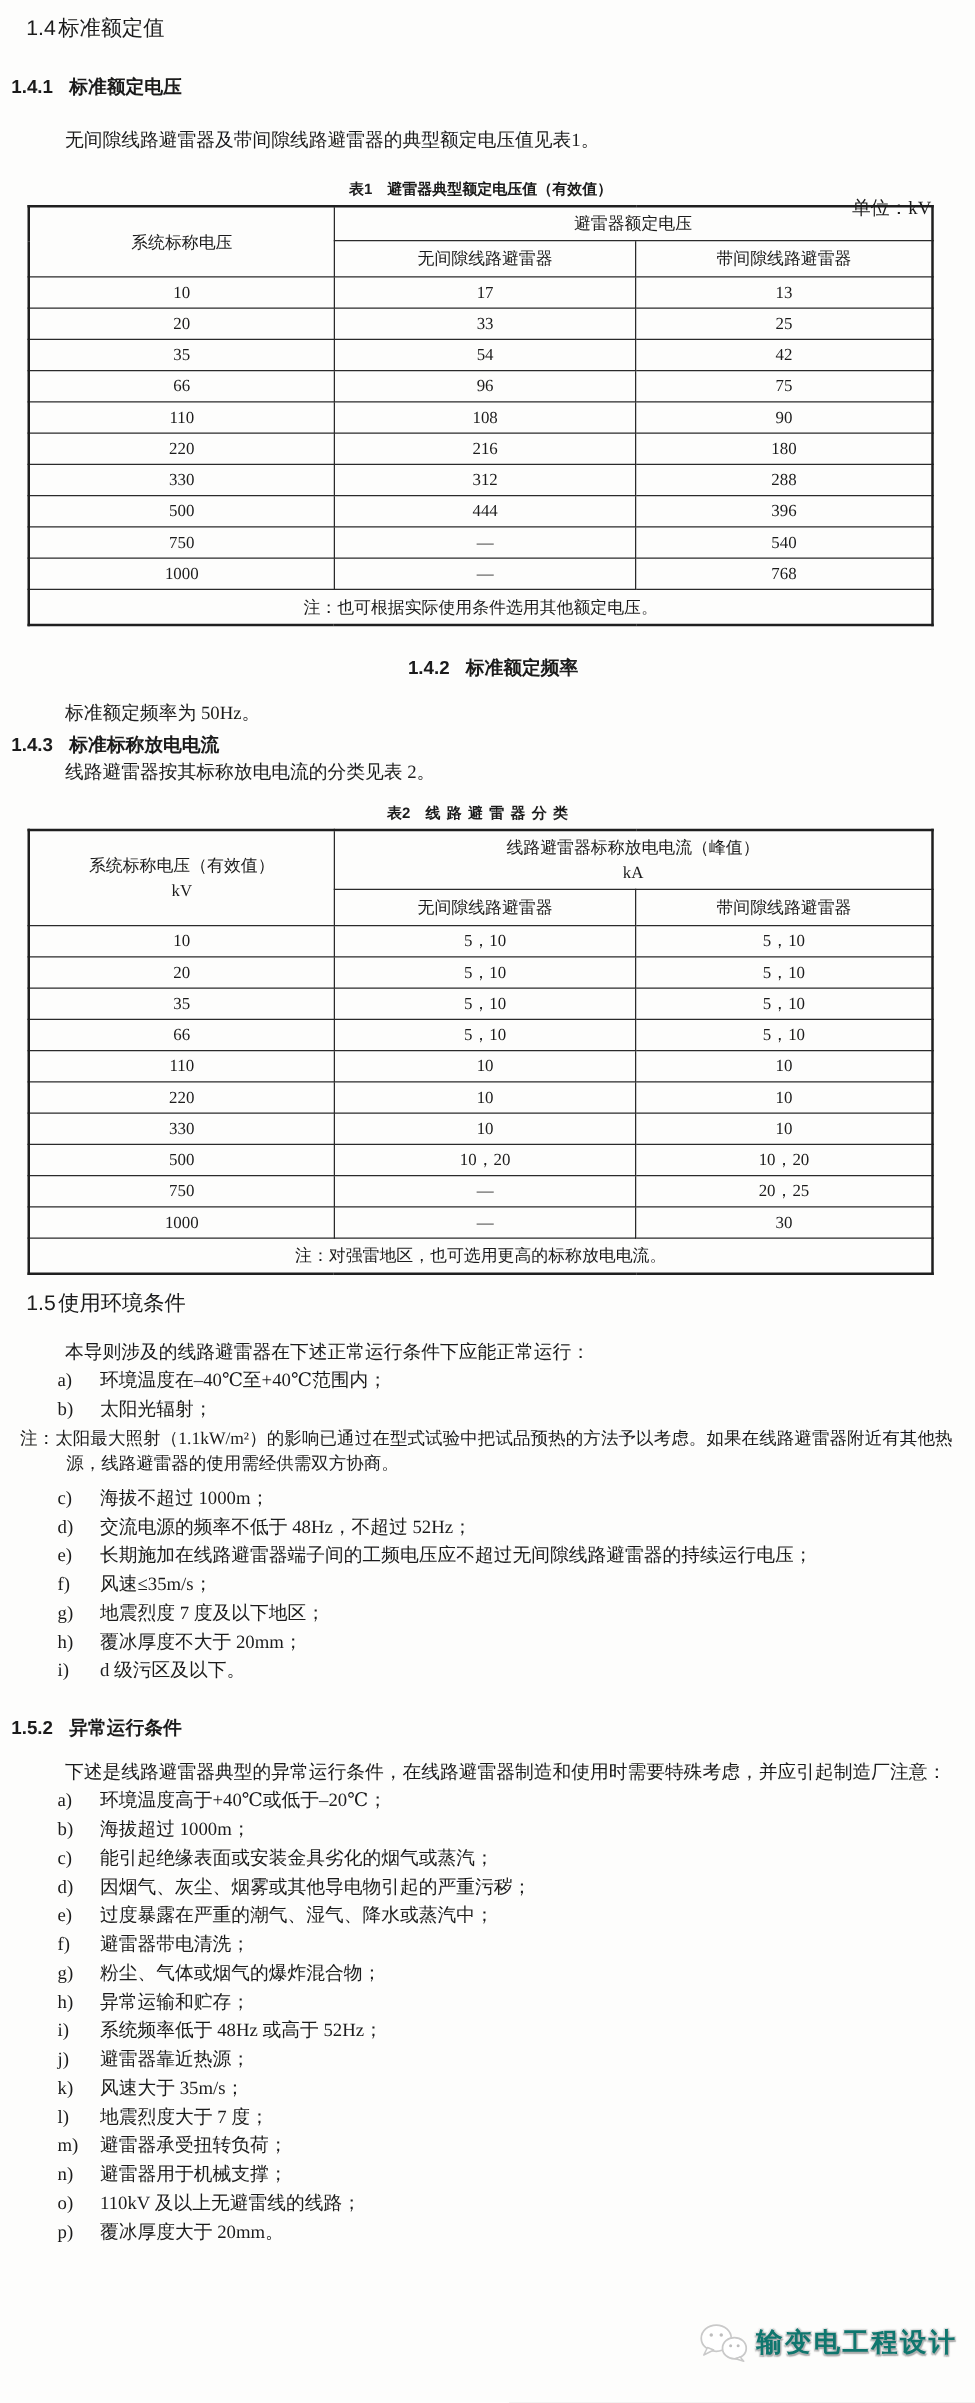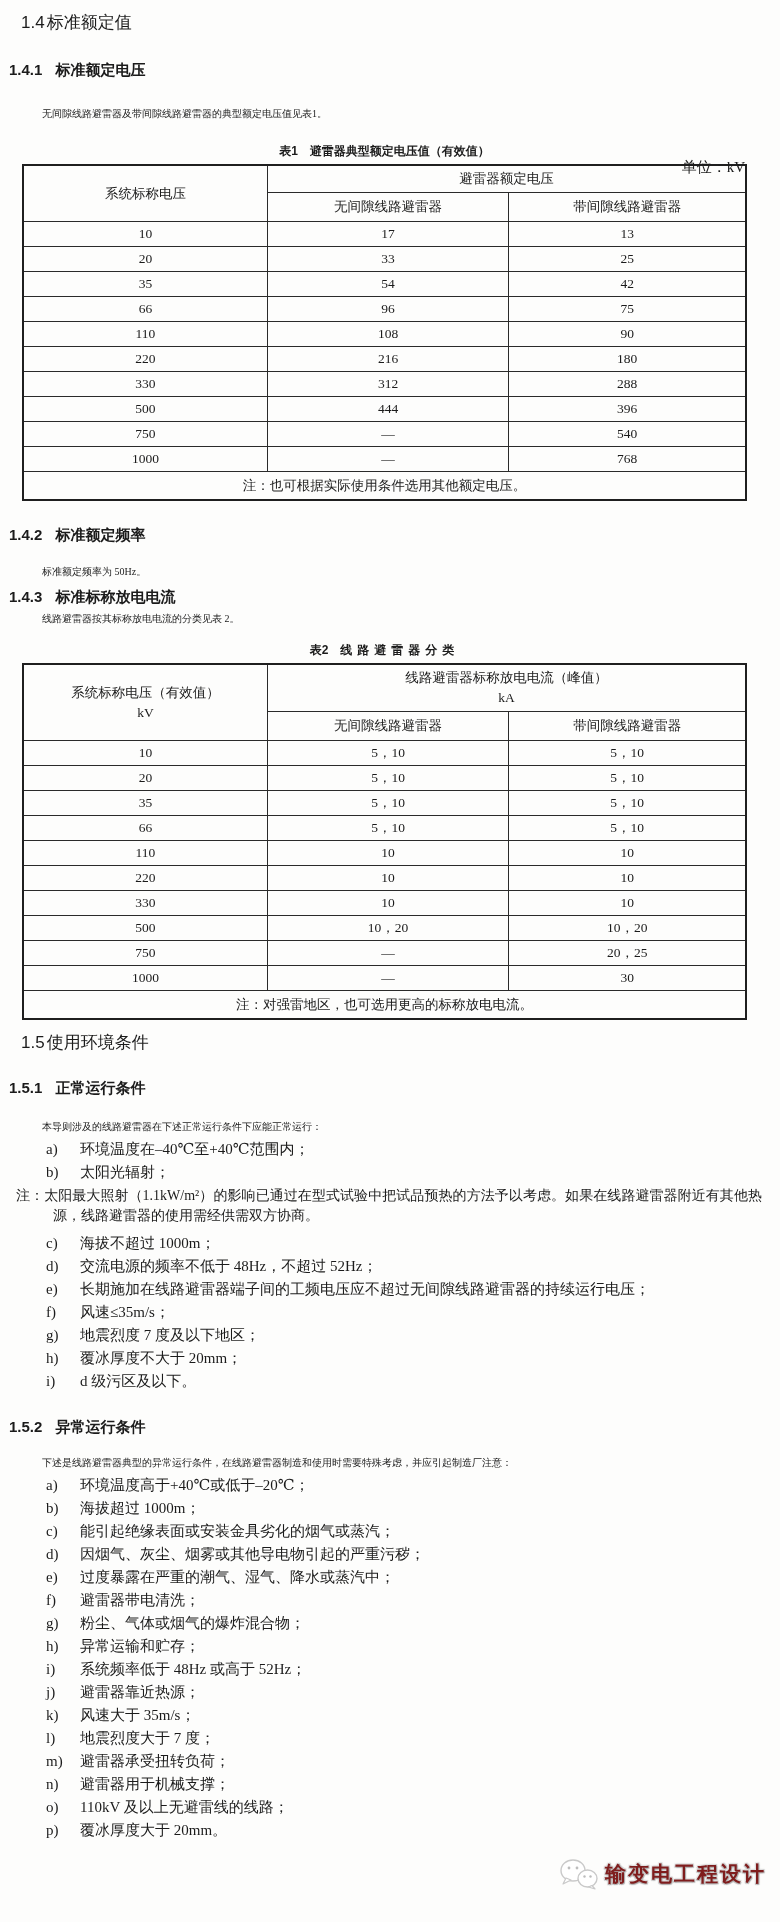--- a/index.html
+++ b/index.html
@@ -8,28 +8,28 @@
 
   
   h2.sec{font-family:"Liberation Sans","DejaVu Sans",sans-serif;font-size:17px;line-height:22px;
          font-weight:normal;margin:0 0 0 21px;}
   h3.sub{font-family:"Liberation Sans","DejaVu Sans",sans-serif;font-size:15px;line-height:20px;
          font-weight:bold;margin:0 0 0 9px;}
   h3.sub .ttl{margin-left:13px;}
   h2.sec .ttl{margin-left:2px;}
 
   
-  p.body{font-size:10px;line-height:23px;margin:0 18px 0 22px;text-align:justify;}
+  p.body{font-size:15px;line-height:23px;margin:0 18px 0 22px;text-align:justify;}
   p.indent{text-indent:2em;}
 
   #h14{margin-top:12px;}
   #h141{margin-top:26px;}
   #p141{margin-top:22px;}
   .caprow1{margin-top:16px;}
-  #h142{margin-top:24px;}
+  #h142{margin-top:24px;text-align:center;}
   #p142{margin-top:15px;}
   #h143{margin-top:4px;}
   #p143{margin-top:12px;}
   #p143b{margin-top:0;}
   .caprow2{margin-top:10px;}
   #h15{margin-top:12px;}
   #h151{margin-top:24px;}
   #p151{margin-top:17px;}
   #h152{margin-top:24px;}
   #p152{margin-top:14px;}
@@ -61,21 +61,21 @@
   .li{display:flex;margin:0 18px 0 46px;font-size:15px;line-height:23px;text-align:left;}
   .li .lt{width:34px;flex:0 0 34px;}
   .li .lx{flex:1;}
   .hang-note{margin:2px 18px 0 16px;font-size:14px;line-height:20px;
              padding-left:37px;text-indent:-37px;text-align:justify;}
   .gap6{height:6px;}
 
   
   .watermark{position:absolute;right:14px;top:1858px;display:flex;align-items:center;gap:6px;}
   .wm-text{font-family:Liberation Sans, sans-serif;font-weight:bold;font-size:21px;
-           letter-spacing:2px;color:#7f1d1d;
+           letter-spacing:2px;color:#0f766e;
            text-shadow:1px 1px 1px #ababab,-1px -1px 1px #e3e3e3,1px -1px 1px #cccccc,-1px 1px 1px #bdbdbd;}
   .wm-icon svg{display:block;}
 </style>
 </head>
 <body>
 
 <div class="page">
 
   <h2 class="sec" id="h14"><span class="num">1.4</span><span class="ttl">标准额定值</span></h2>
 
@@ -247,21 +247,20 @@
           <td>30</td>
         </tr>
       <tr>
           <td class="notecell" colspan="3">注：对强雷地区，也可选用更高的标称放电电流。</td>
         </tr>
     </tbody>
   </table>
 
   <h2 class="sec" id="h15"><span class="num">1.5</span><span class="ttl">使用环境条件</span></h2>
 
-  <h3 class="sub" id="h151"><span class="num">1.5.1</span><span class="ttl">正常运行条件</span></h3>
 
   <p class="body indent" id="p151">本导则涉及的线路避雷器在下述正常运行条件下应能正常运行：</p>
 
   <div class="list">
     <div class="li">
         <span class="lt">a)</span>
         <span class="lx">环境温度在–40℃至+40℃范围内；</span>
       </div>
     <div class="li">
         <span class="lt">b)</span>

